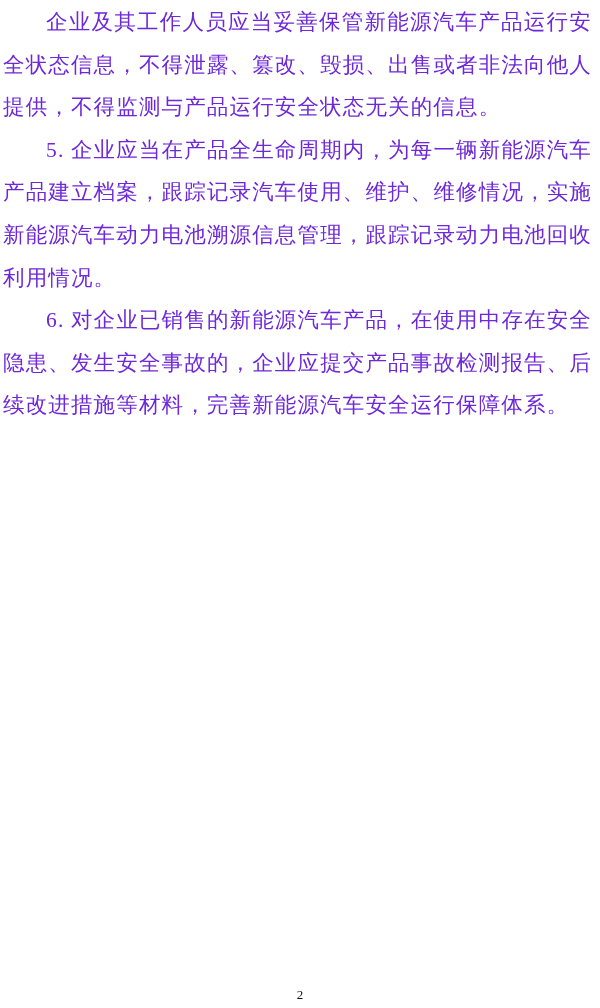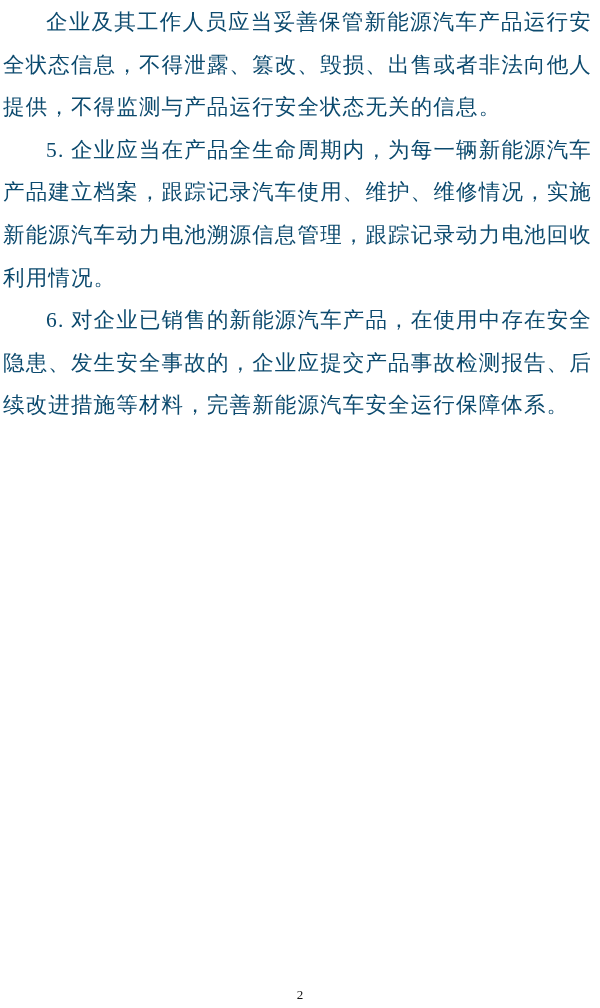--- a/index.html
+++ b/index.html
@@ -26,21 +26,21 @@
     top: 1px;
     left: 3px;
     width: 589px;
   }
   .para {
     margin: 0;
     padding: 0;
     font-size: 21.5px;
     line-height: 42.6px;
     letter-spacing: 1.15px;
-    color: #0c4a6e;
+    color: #6d28d9;
     font-weight: 400;
     text-align: justify;
     text-justify: inter-ideograph;
     text-indent: 2em;
     word-break: break-all;
   }
   .page-number {
     position: absolute;
     bottom: 6px;
     left: 0;

